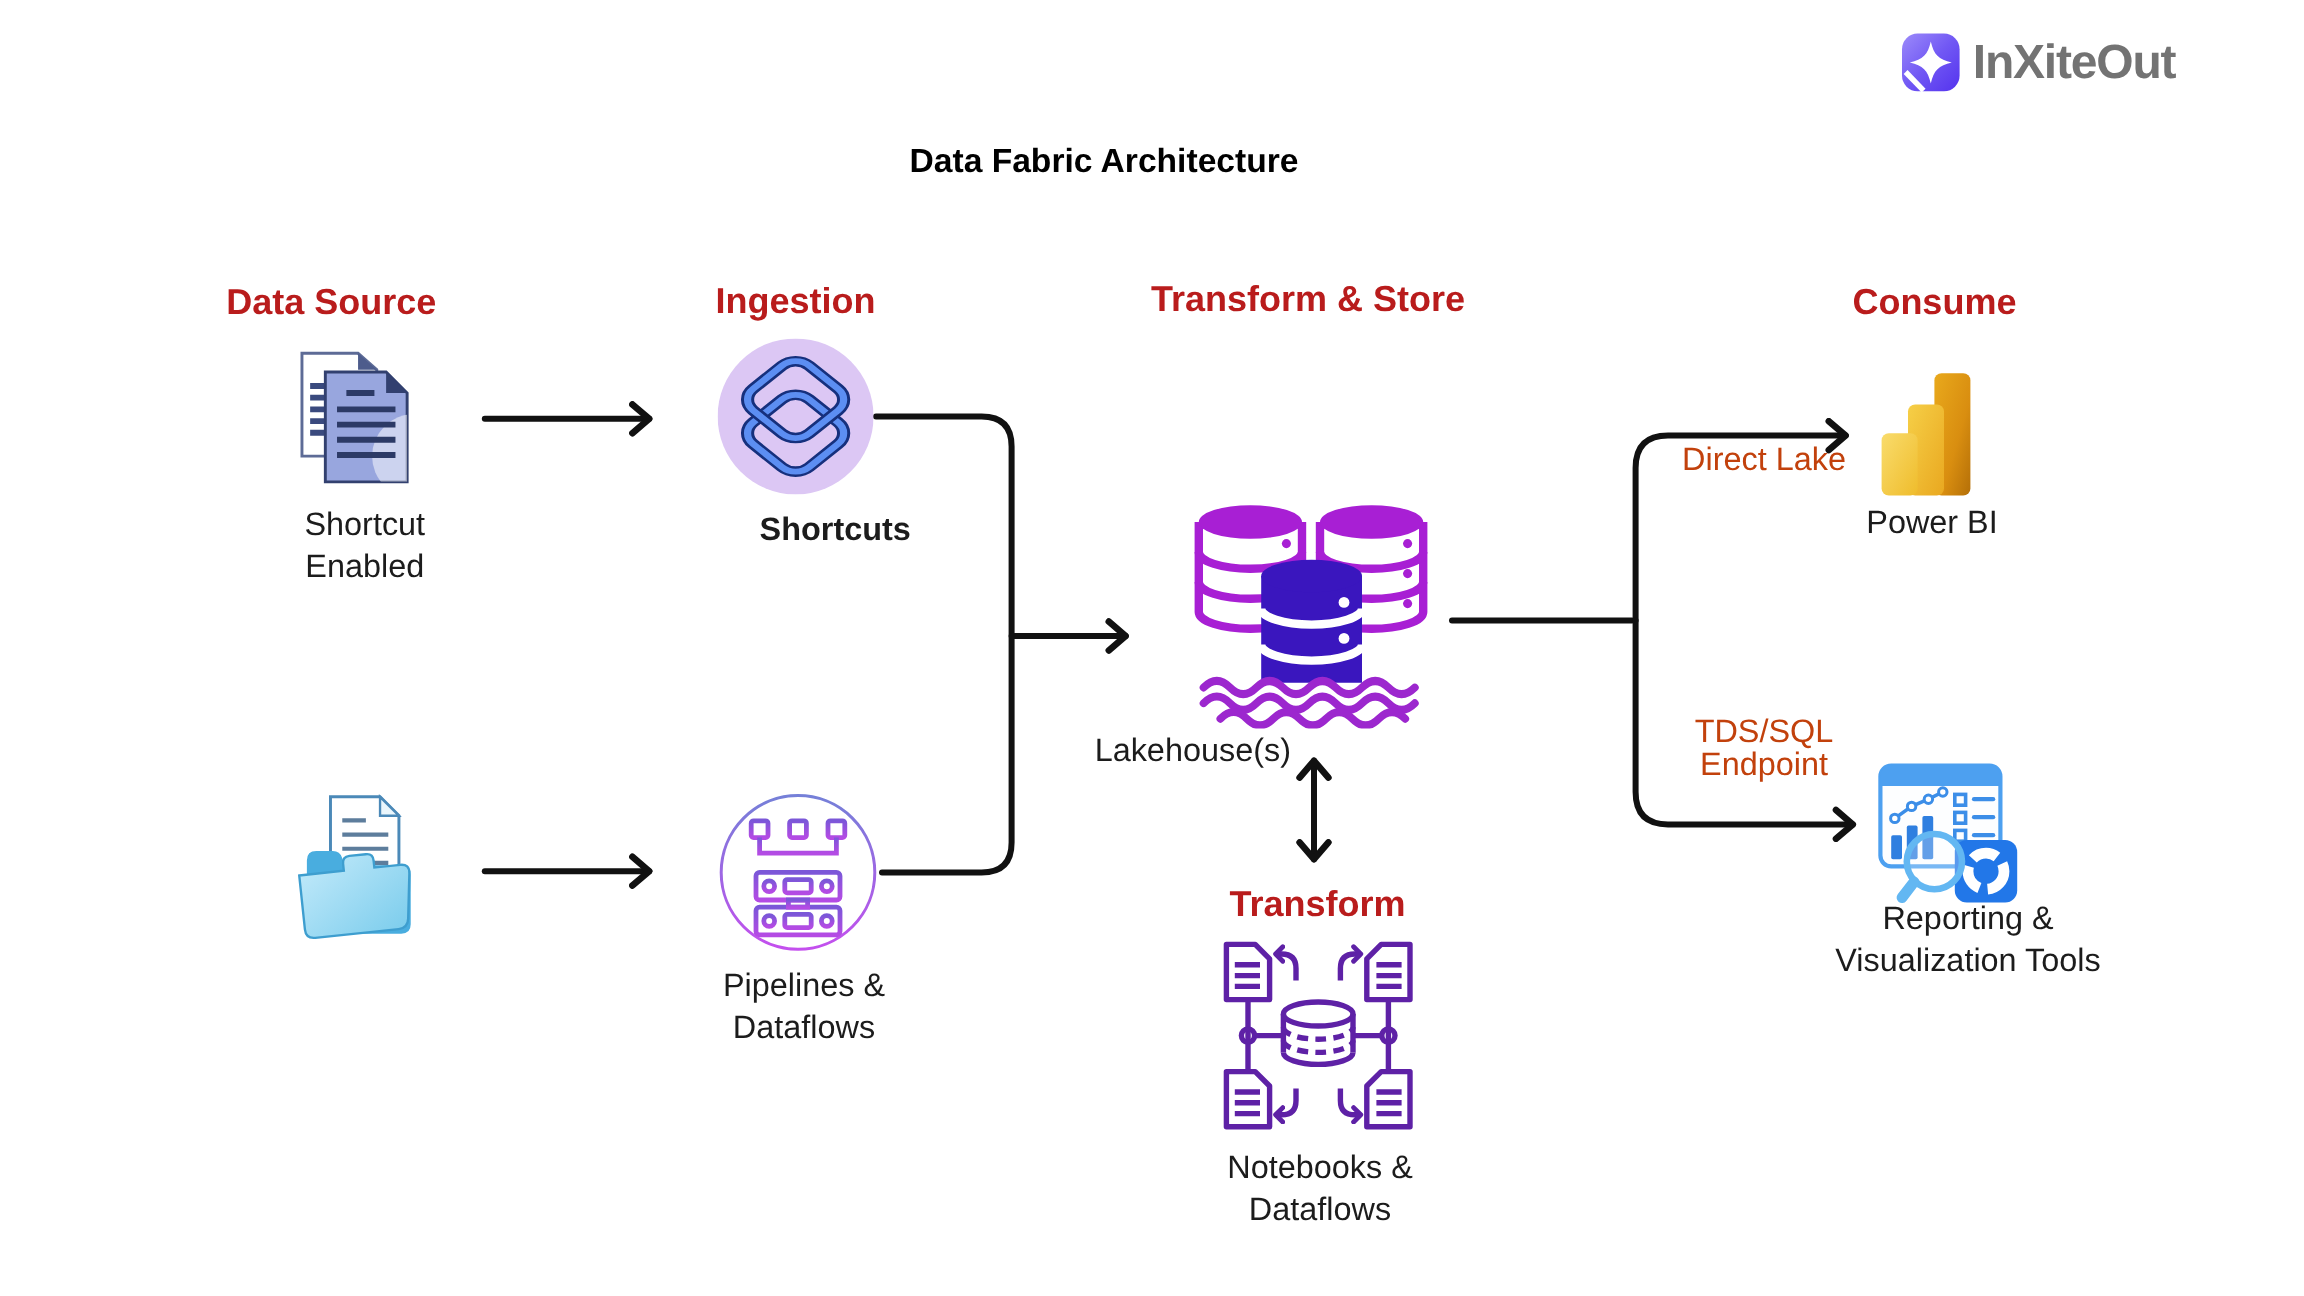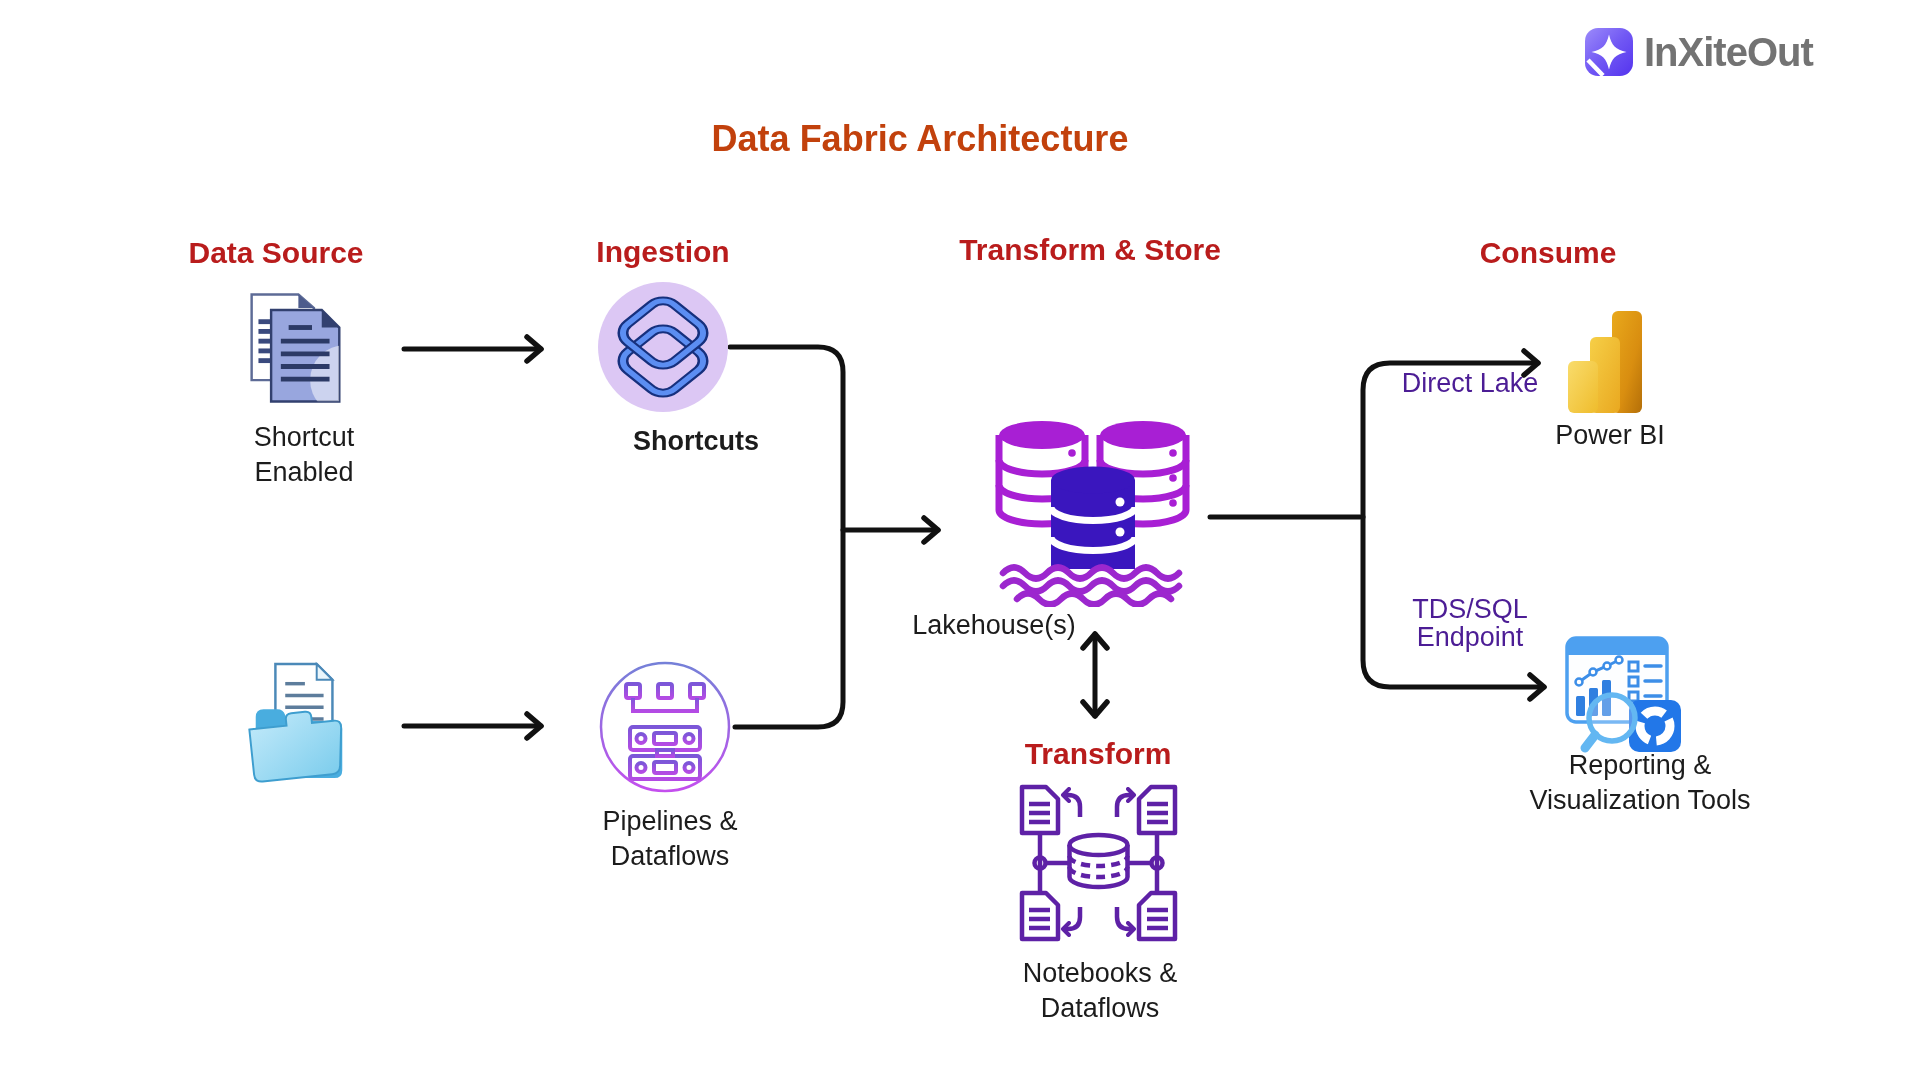--- a/index.html
+++ b/index.html
@@ -1,23 +1,23 @@
 <!DOCTYPE html>
 <html><head>
 <meta charset="utf-8">
 <style>
   html,body{margin:0;padding:0;background:#ffffff;}
   body{font-family:"Liberation Sans",sans-serif;color:#1a1a1a;}
   .stage{position:relative;width:1920px;height:1080px;background:#fff;overflow:hidden;}
   .abs{position:absolute;}
   .ctr{transform:translateX(-50%);text-align:center;}
-  .title{font-size:36px;font-weight:700;color:#c2410c;white-space:nowrap;}
+  .title{font-size:28px;font-weight:700;color:#000000;white-space:nowrap;}
   .colhdr{font-size:30px;font-weight:700;color:#b91c1c;white-space:nowrap;}
   .lbl{font-size:27px;line-height:1.28;white-space:pre-line;color:#1c1c1c;}
-  .edge-lbl{font-size:27px;color:#4c1d95;white-space:pre-line;line-height:1.02;}
+  .edge-lbl{font-size:27px;color:#c2410c;white-space:pre-line;line-height:1.02;}
   .logo-wrap{display:flex;align-items:center;gap:10px;}
   .logo-text{font-size:40px;font-weight:800;color:#737373;letter-spacing:-1px;}
   svg{display:block;}
   .overlay{pointer-events:none;}
 </style>
 </head>
 <body>
 
 <div class="stage">
 
@@ -56,21 +56,21 @@
       <line x1="4" y1="33" x2="19" y2="48.5" stroke="#fff" stroke-width="4.5"></line>
     </svg>
     <span class="logo-text">InXiteOut</span>
   </div>
 
   <div class="abs ctr title" style="left:920px;top:118px;">Data Fabric Architecture</div>
 
   <div class="abs ctr colhdr" style="left:276px;top:236px;">Data Source</div>
   <div class="abs ctr colhdr" style="left:663px;top:235px;">Ingestion</div>
   <div class="abs ctr colhdr" style="left:1090px;top:233px;">Transform &amp; Store</div>
-  <div class="abs ctr colhdr" style="left:1548px;top:236px;">Consume</div>
+  <div class="abs ctr colhdr" style="left:1612px;top:236px;">Consume</div>
 
   <svg class="abs" style="left:238px;top:288px;" width="112" height="118" viewBox="0 0 115 120">
     <defs>
         <clipPath id="dcp">
           <path d="M34,22 H86 L104,40 V116 H34 Z"></path>
         </clipPath>
       </defs>
     <path d="M14,6 H62 L78,20 V94 H14 Z" fill="#fff" stroke="#5d6b96" stroke-width="2.5"></path>
     <path d="M62,6 L62,20 H78 Z" fill="#4d5c8c"></path>
     <g stroke="#3a4a7e" stroke-width="5">

